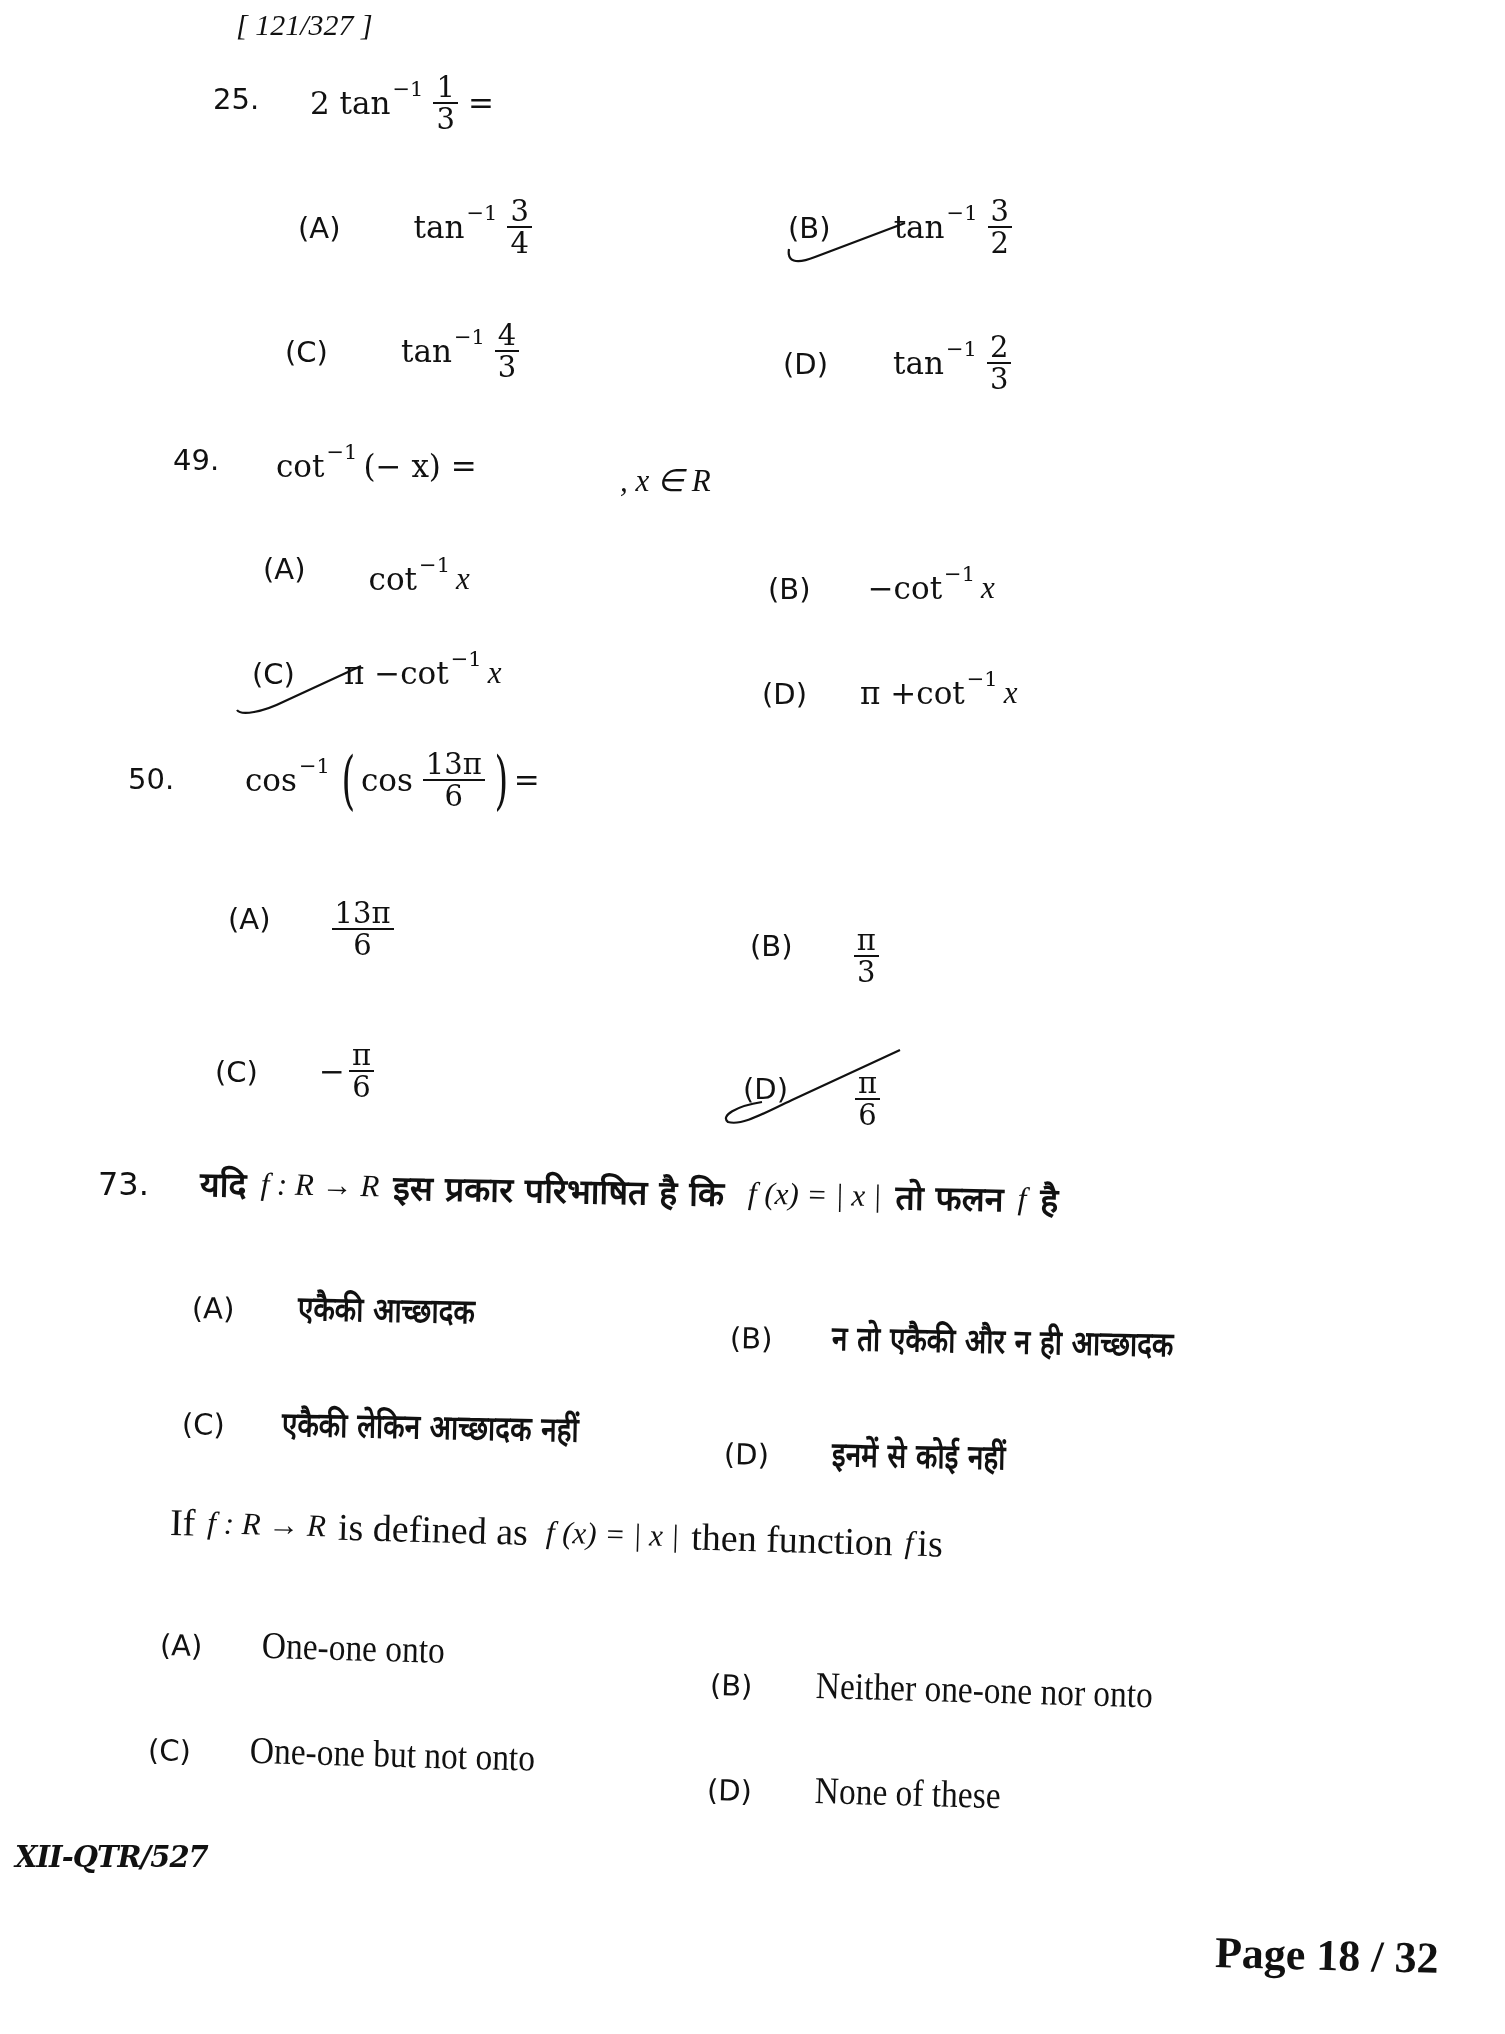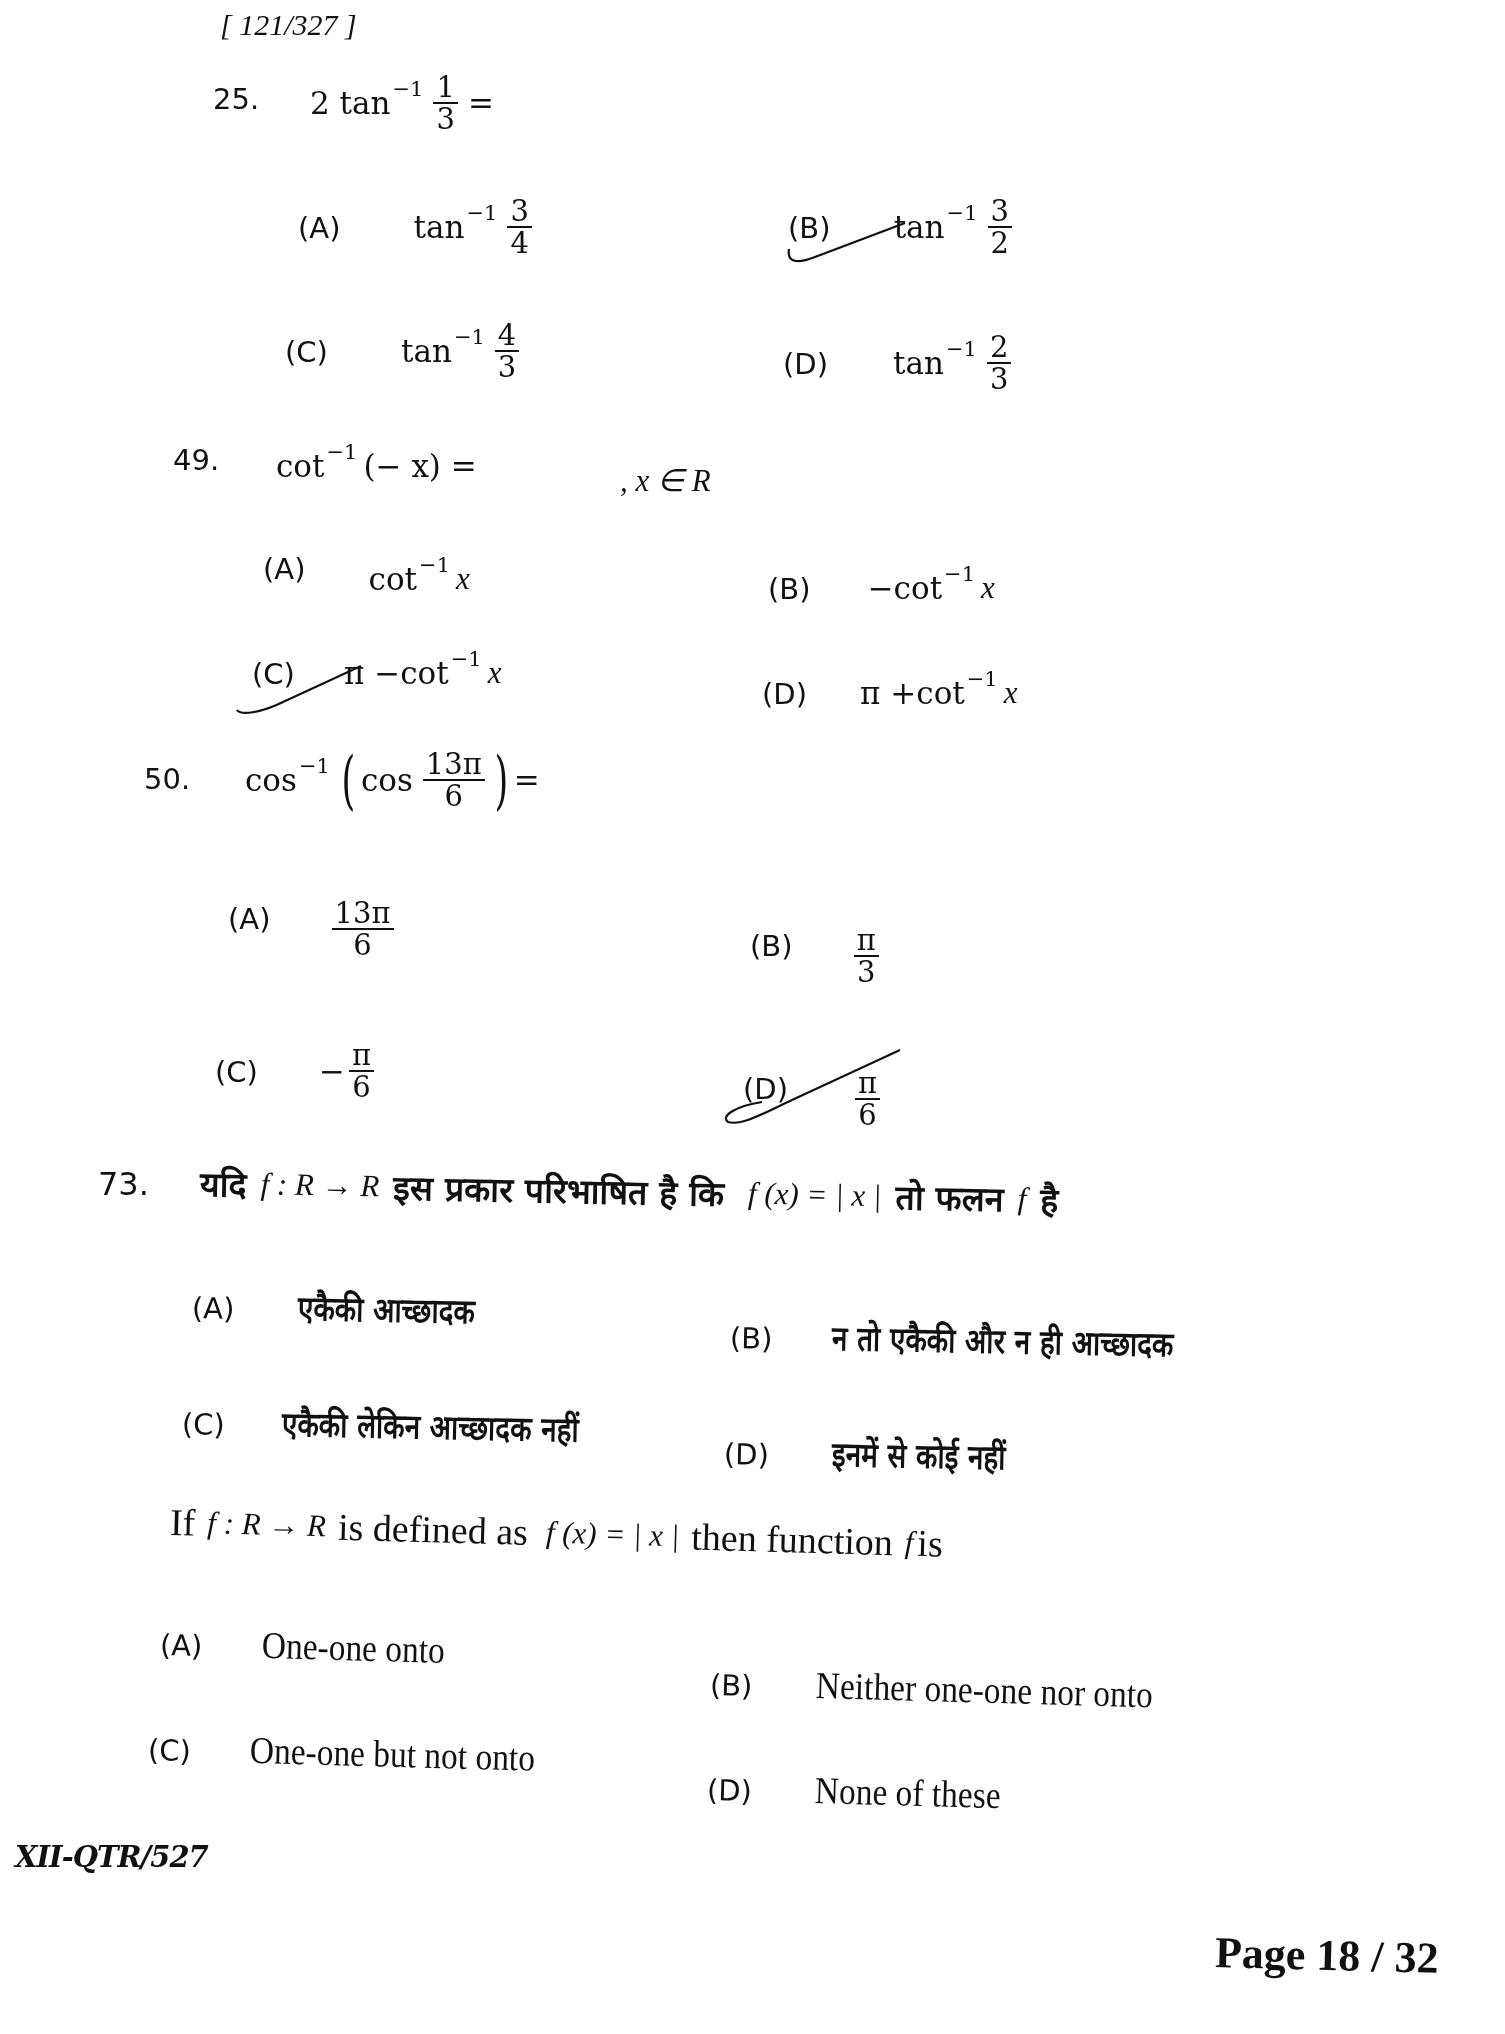--- a/index.html
+++ b/index.html
@@ -2,21 +2,21 @@
 <html><head>
 <meta charset="utf-8">
 <style>
   html, body { margin:0; padding:0; }
   body {
     width:1505px; height:2034px; position:relative; overflow:hidden;
     background:#ffffff; color:#111111;
     font-family:"DejaVu Serif", serif;
   }
   .abs { position:absolute; white-space:nowrap; }
-  .serial { font-family:"Liberation Serif", serif; font-style:italic; font-size:30px; }
+  .serial { font-family:"Liberation Serif", serif; font-style:italic; font-size:30px;margin-left:16px; }
   .qnum { font-family:"DejaVu Sans", sans-serif; font-size:29px; }
   .lbl { font-family:"DejaVu Sans", sans-serif; font-size:29px; }
   .math { font-family:"DejaVu Serif", serif; font-size:31px; display:inline-flex; align-items:center; }
   .math i { font-family:"Liberation Serif", serif; font-style:italic; }
   sup.inv { font-size:21px; position:relative; top:-14px; margin-left:2px; margin-right:6px; vertical-align:baseline; }
   .frac { display:inline-flex; flex-direction:column; align-items:center; font-size:29px; line-height:1.05; vertical-align:middle; margin:0 4px; }
   .frac .num { border-bottom:2.5px solid #111; padding:0 3px; }
   .frac .den { padding:0 3px; }
   .paren { font-size:64px; font-weight:100; line-height:1; transform:scaleX(0.55); display:inline-block; }
   .hindi { font-family:"DejaVu Sans", sans-serif; font-weight:bold; font-size:34px; transform:scaleX(0.82); transform-origin:left center; }
@@ -138,21 +138,21 @@
     <span class="math" style="margin-left:48px;">
         <span>π + </span>
         <span>cot</span>
         <sup class="inv">−1</sup>
         <i>x</i>
       </span>
   </div>
 </div>
 
 <div>
-  <div class="abs qnum" style="left:144px; top:762px;">50.</div>
+  <div class="abs qnum" style="left:128px; top:762px;">50.</div>
   <div class="abs math" style="left:245px; top:748px;">
     <span>cos</span>
       <sup class="inv">−1</sup>
     <span class="paren">(</span>
     <span>cos</span>
     <span class="frac" style="margin-left:10px;">
         <span class="num">13π</span>
         <span class="den">6</span>
       </span>
     <span class="paren">)</span>

